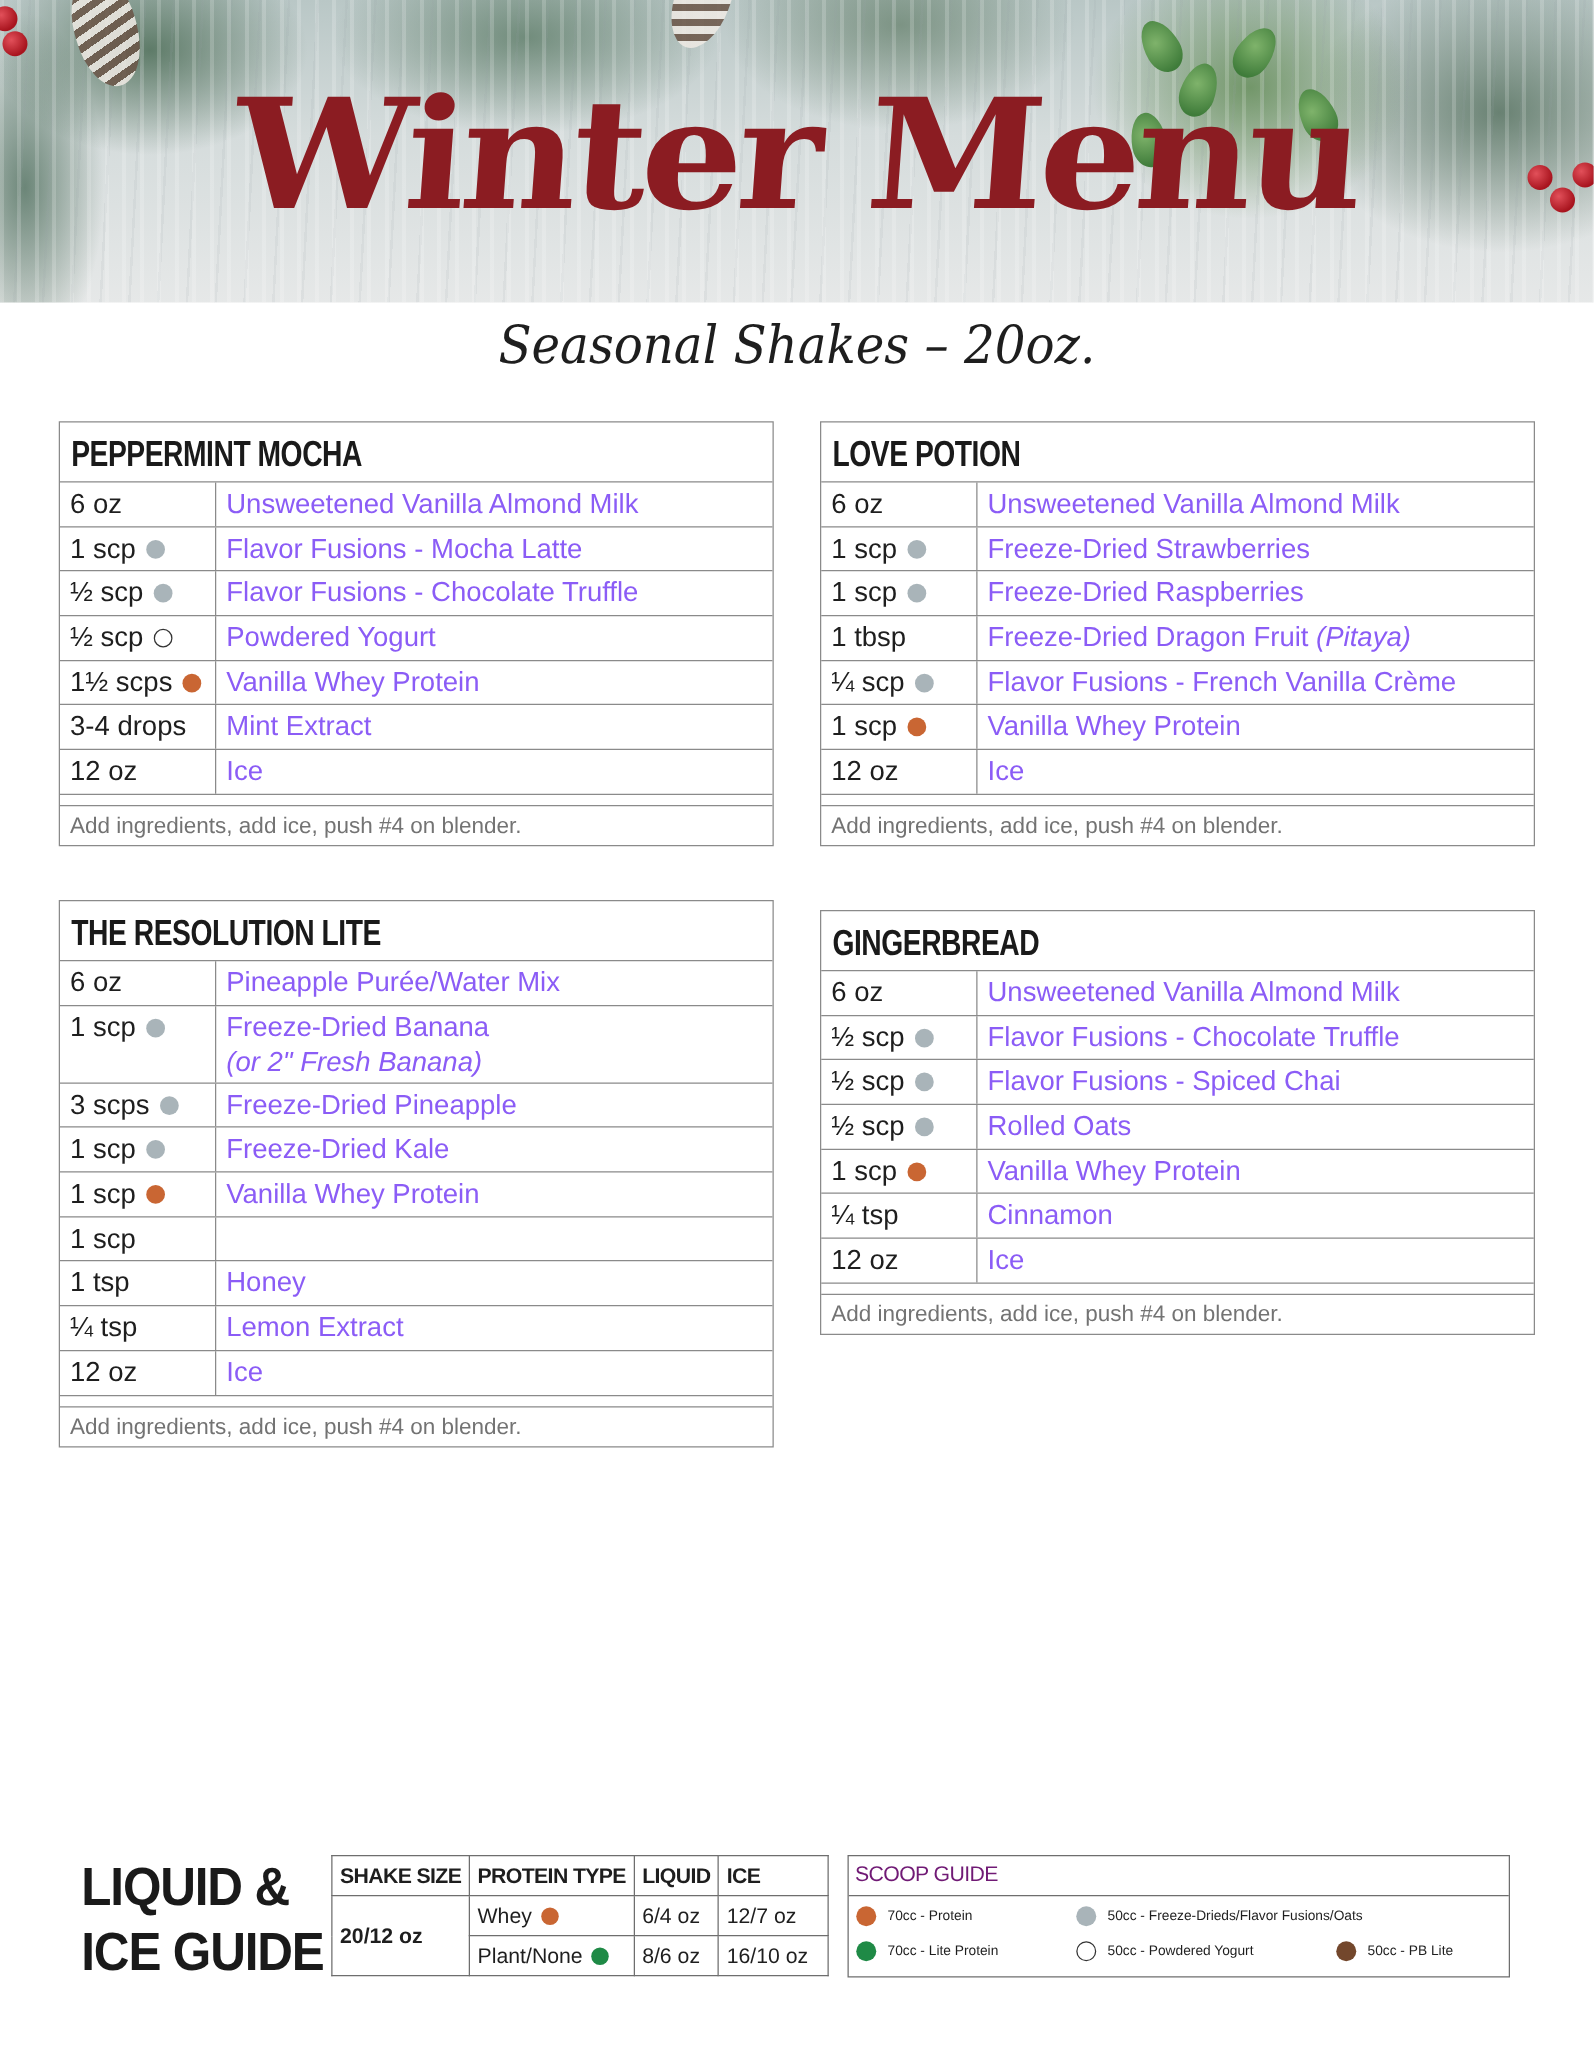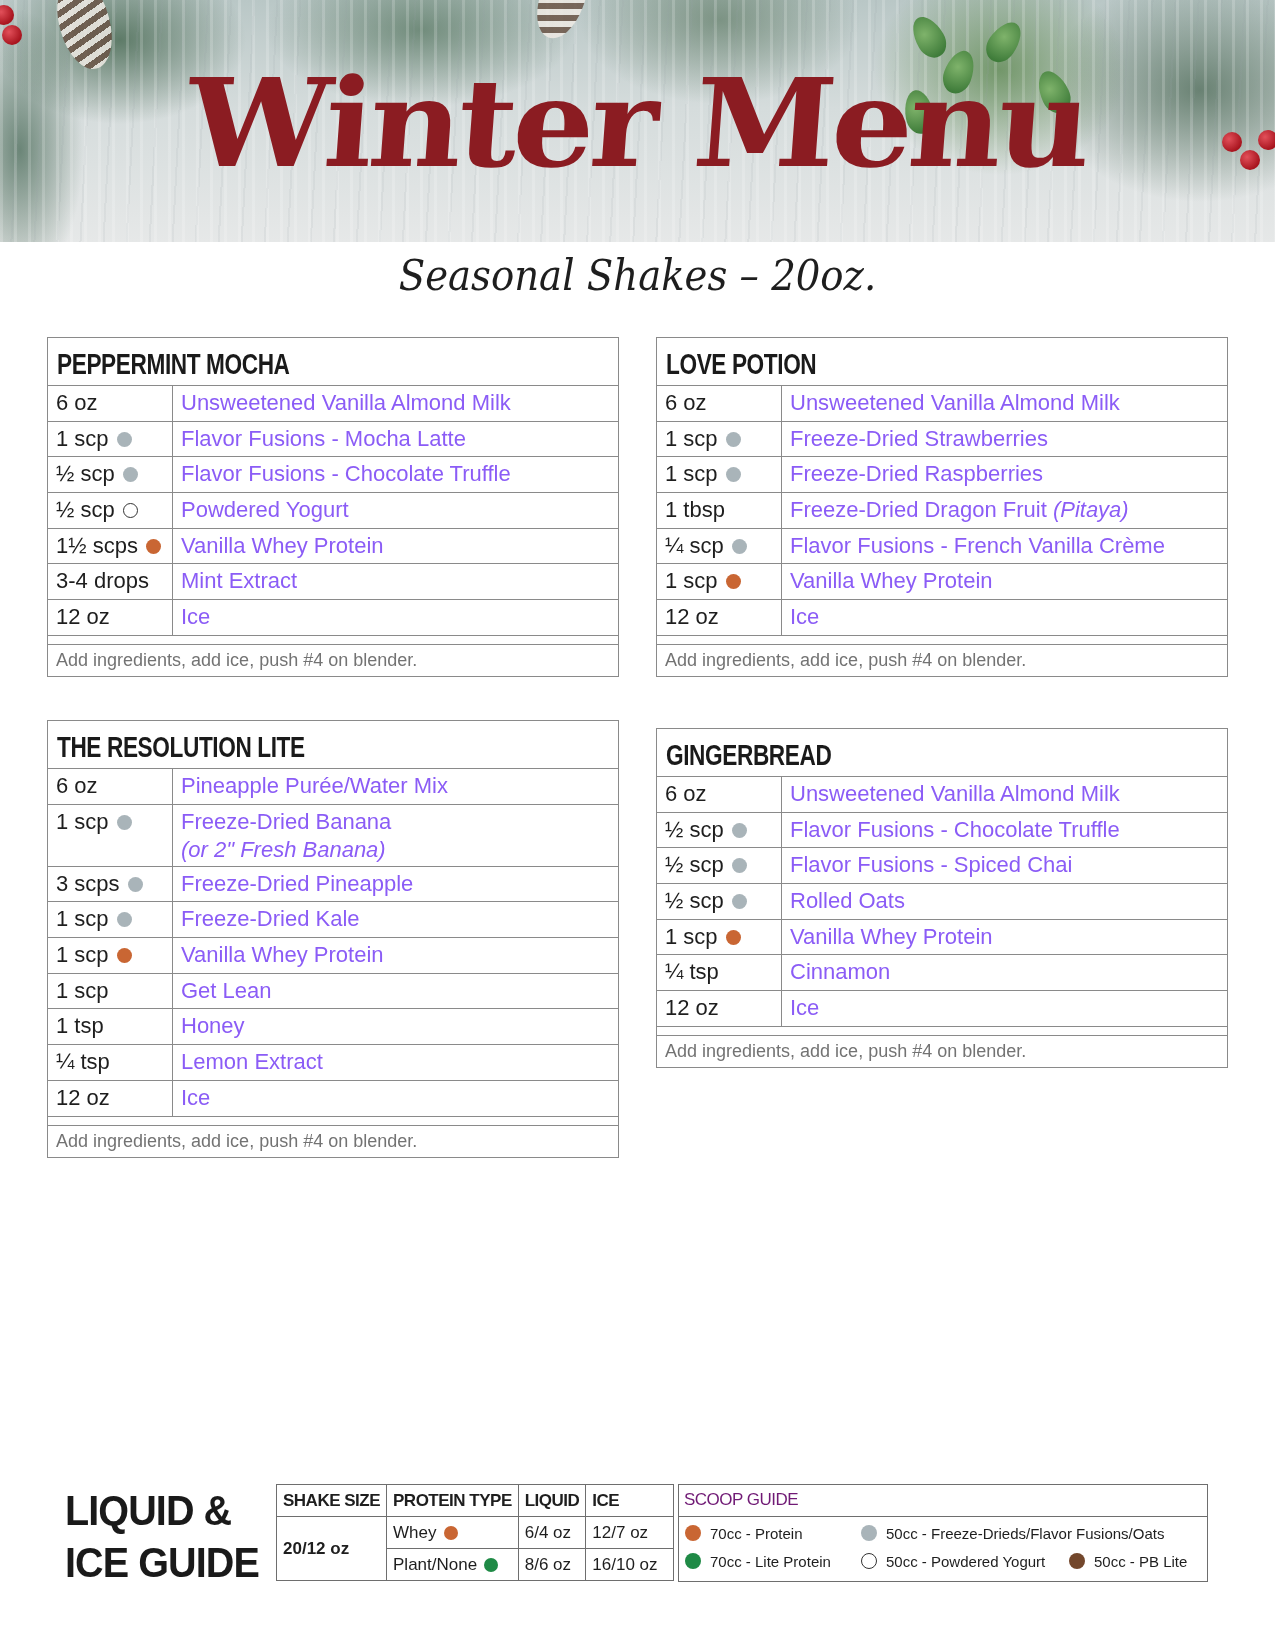--- a/index.html
+++ b/index.html
@@ -64,30 +64,30 @@
   .spacer { height: 9px; border-bottom: 1.5px solid #8a8a8a; }
   .footer-note { padding: 3px 0 0 8px; height: 31px; font-size: 18px; line-height: 24px; color: #737373; }
 
   
   .guide-title {
     position: absolute; left: 65px; top: 1484px; font-family: "Liberation Sans", sans-serif; font-weight: bold;
     font-size: 43px; line-height: 52px; color: #1a1a1a; letter-spacing: -1px;
   }
   .guide-title span { display: block; transform: scaleX(0.92); transform-origin: left center; white-space: nowrap; }
 
-  table.liquid { position: absolute; left: 276px; top: 1484px; border-collapse: collapse; }
+  table.liquid { position: absolute; left: 265px; top: 1484px; border-collapse: collapse; }
   table.liquid th, table.liquid td { border: 1.5px solid #6e6e6e; font-size: 17px; color: #1e1e1e; padding: 0 6px; height: 32px; white-space: nowrap; }
   table.liquid th { font-weight: bold; font-size: 17px; text-align: left; letter-spacing: -0.5px; }
   table.liquid td.size { font-weight: bold; font-size: 17px; }
   .cell-flex { display: flex; align-items: center; }
   .cell-flex .dot { margin: 0 0 0 7px; width: 14px; height: 14px; }
 
   .scoop { position: absolute; left: 678px; top: 1484px; width: 530px; height: 98px; border: 1.5px solid #6e6e6e; }
   .scoop-title { height: 32px; border-bottom: 1.5px solid #6e6e6e; padding: 5px 0 0 5px; font-weight: normal; font-size: 17px; letter-spacing: -0.5px; color: #701a75; }
-  .scoop-row { display: flex; align-items: center; height: 28px; padding-left: 6px; font-size: 15px; color: #1e1e1e; white-space: nowrap; }
+  .scoop-row { display: flex; align-items: center; height: 28px; padding-left: 6px; font-size: 11px; color: #1e1e1e; white-space: nowrap; }
   .scoop-item { display: flex; align-items: center; }
   .scoop-item .dot { margin: 0 9px 0 0; width: 16px; height: 16px; }
 </style>
 </head>
 <body>
 
 <div class="banner">
   <div class="snow"></div>
   <div class="cone" style="left:60px; top:-20px; transform:rotate(-15deg);"></div>
   <div class="cone" style="left:540px; top:-40px; transform:rotate(20deg); width:44px; height:80px;"></div>
@@ -243,21 +243,20 @@
       <div class="qty">
         <span>1 scp</span>
         <span class="dot orange"></span>
       </div>
       <div class="ing">Vanilla Whey Protein</div>
     </div>
   <div class="row">
       <div class="qty">
         <span>1 scp</span>
       </div>
-      <div class="ing">Get Lean</div>
     </div>
   <div class="row">
       <div class="qty">
         <span>1 tsp</span>
       </div>
       <div class="ing">Honey</div>
     </div>
   <div class="row">
       <div class="qty">
         <span>¼ tsp</span>

